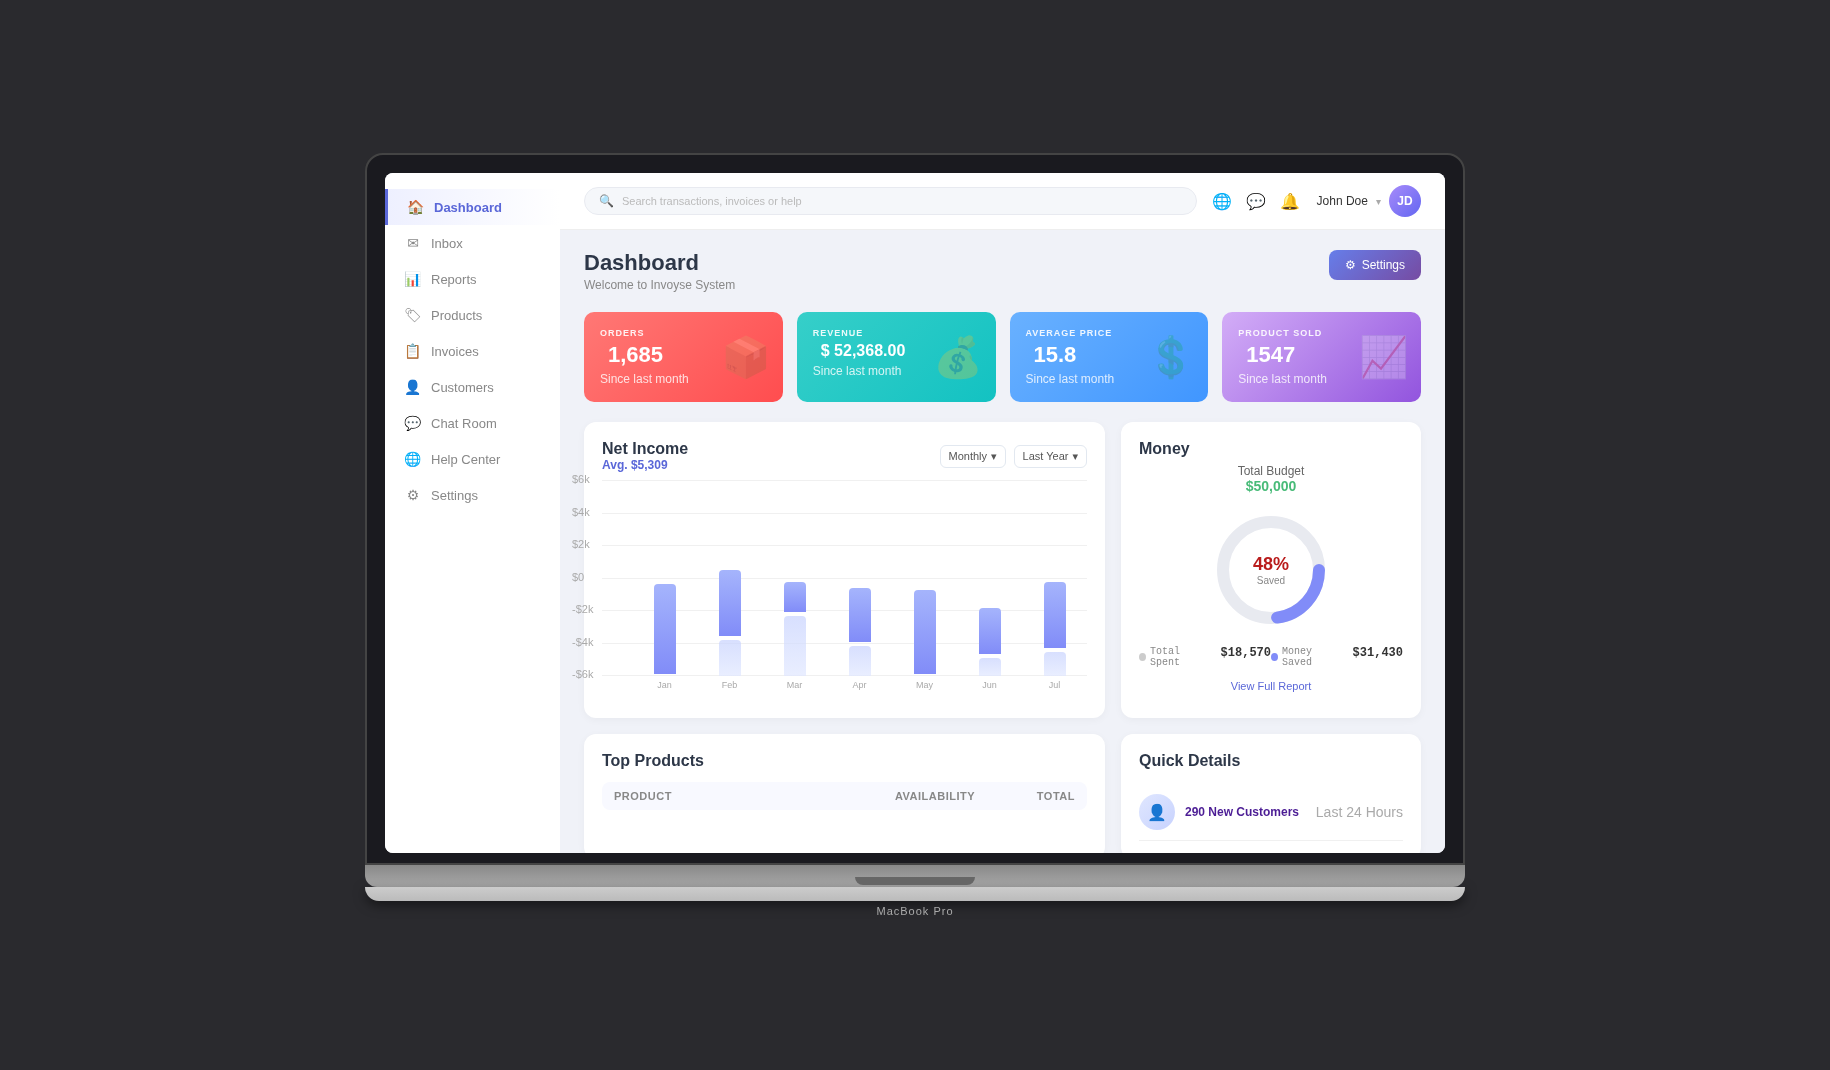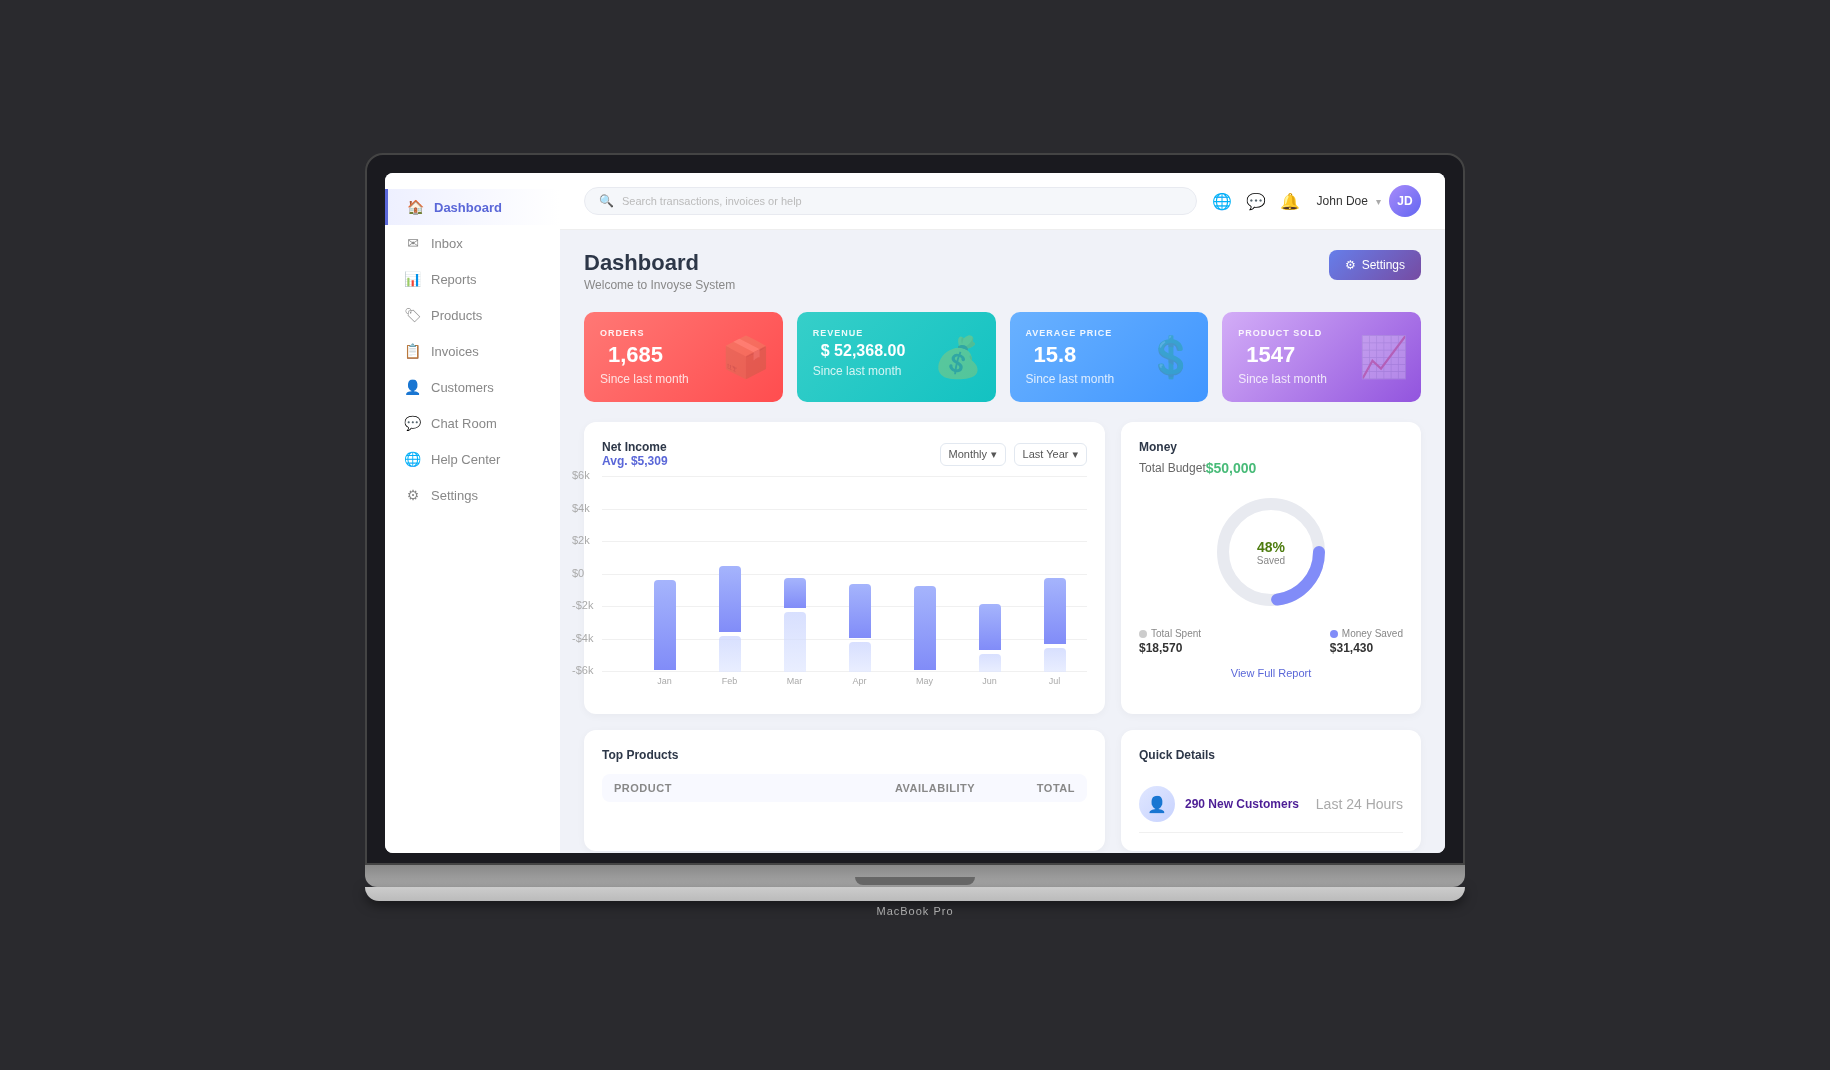--- a/index.html
+++ b/index.html
@@ -235,21 +235,21 @@
       padding: 18px;
       box-shadow: 0 2px 8px rgba(0,0,0,0.04);
     }
 
     .card-header {
       display: flex;
       justify-content: space-between;
       align-items: center;
       margin-bottom: 6px;
     }
-    .card-title { font-size: 12px; font-weight: 700; color: #2d3748; }
+    .card-title { font-size: 16px; font-weight: 700; color: #2d3748; }
     .avg-label { font-size: 12px; color: #5a67d8; font-weight: 600; }
 
     .select-group { display: flex; gap: 8px; }
     .select-box {
       border: 1px solid #e2e8f0;
       border-radius: 6px;
       padding: 4px 8px;
       font-size: 11px;
       color: #555;
       cursor: pointer;
@@ -334,29 +334,29 @@
       width: 120px;
       height: 120px;
     }
     .donut-svg { width: 120px; height: 120px; }
     .donut-text {
       position: absolute;
       top: 50%; left: 50%;
       transform: translate(-50%, -50%);
       text-align: center;
     }
-    .donut-pct { font-size: 14px; font-weight: 700; color: #4d7c0f; }
+    .donut-pct { font-size: 18px; font-weight: 700; color: #b91c1c; }
     .donut-sub { font-size: 10px; color: #888; }
 
     .money-legend {
       display: flex;
       justify-content: space-between;
       margin-top: 8px;
     }
-    .legend-item { display: flex; flex-direction: column; gap: 2px; }
+    .legend-item { display: flex; flex-direction: row; gap: 12px; font-family: Liberation Mono, monospace; }
     .legend-dot {
       display: flex;
       align-items: center;
       gap: 4px;
       font-size: 10px;
       color: #888;
     }
     .dot {
       width: 8px; height: 8px;
       border-radius: 50%;
@@ -608,21 +608,21 @@
                       <div class="x-label">Jun</div>
                       <div class="x-label">Jul</div>
                     </div>
                 </div>
               </div>
 
               <div class="card">
                 <div class="card-header">
                   <div class="card-title">Money</div>
                 </div>
-                <div style="display:flex; justify-content:flex-start; align-items:center; margin-top:0;">
+                <div style="display:flex; justify-content:center; align-items:center; margin-top:0;flex-direction:column;">
                   <span class="money-label">Total Budget</span>
                   <span class="money-value">$50,000</span>
                 </div>
                 <div class="donut-container">
                   <div class="donut-wrap">
                     <svg class="donut-svg" viewBox="0 0 120 120">
 
                       <circle cx="60" cy="60" r="48" fill="none" stroke="#e8eaf0" stroke-width="12"></circle>
 
                       <circle cx="60" cy="60" r="48" fill="none" stroke="#818cf8" stroke-width="12" stroke-dasharray="144.5 301.6" stroke-dashoffset="75.4" stroke-linecap="round"></circle>

